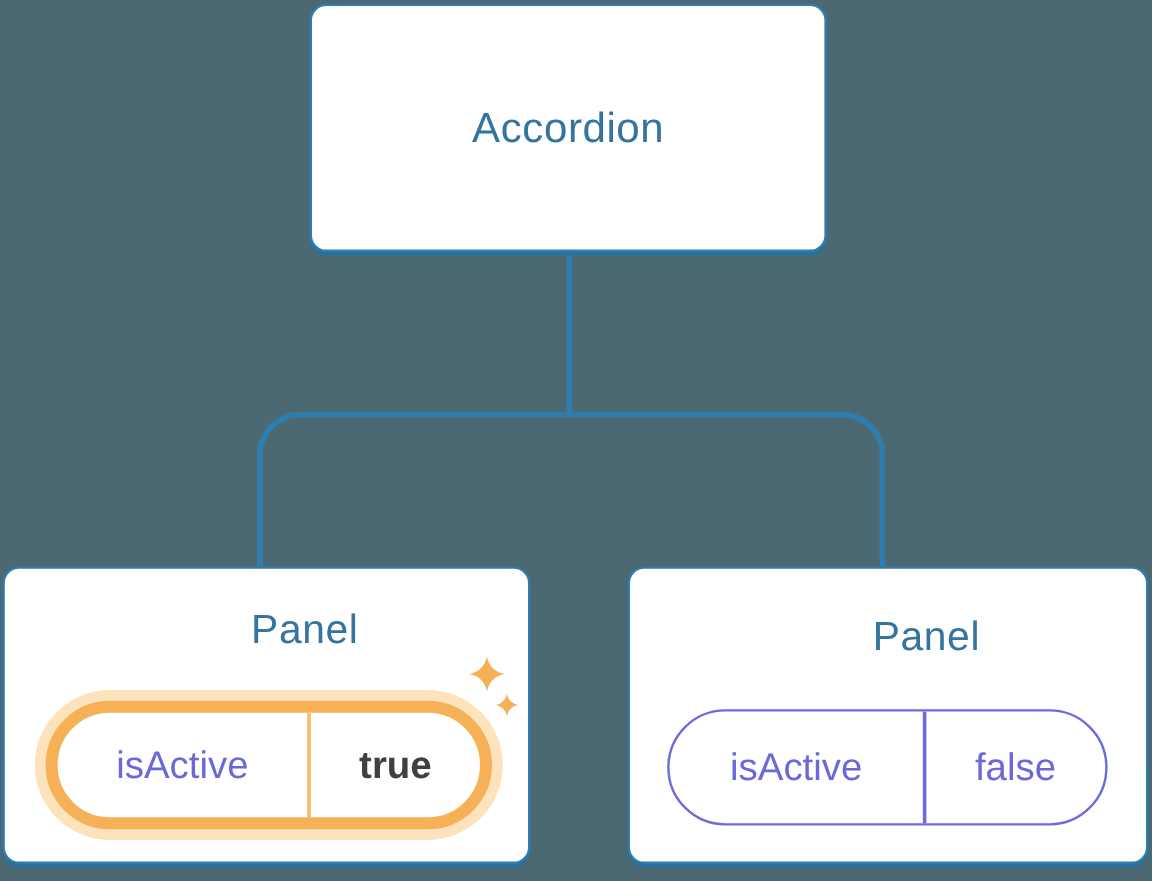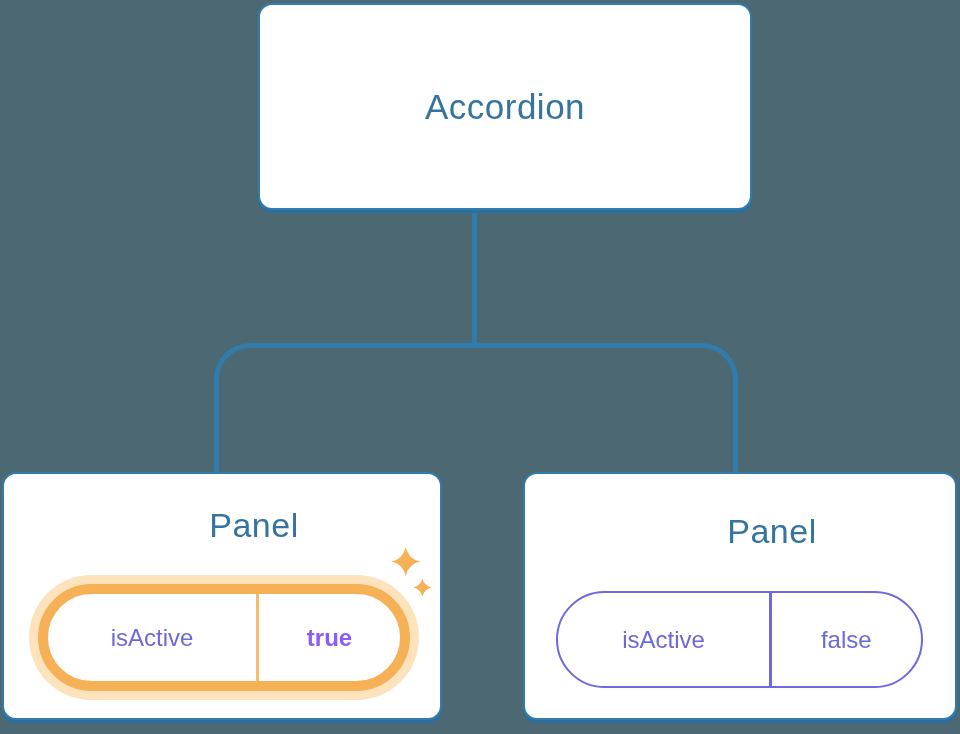--- a/index.html
+++ b/index.html
@@ -16,21 +16,21 @@
   
   .node{
     position:absolute;
     background:#ffffff;
     border:2.5px solid #2f7cad;
     border-radius:14px;
     box-shadow:0 3px 0 #2b6f9f;
     box-sizing:border-box;
   }
   .node-root{
-    left:258px;top:3px;width:494px;height:207px;
+    left:258px;top:3px;width:431px;height:207px;
     display:flex;align-items:center;justify-content:center;
   }
   .node-title{
     color:#35749e;
     font-size:35px;
     font-weight:500;
     letter-spacing:0.5px;
   }
   .panel-left{left:2px;top:472px;width:440px;height:248px;}
   .panel-right{left:523px;top:472px;width:434px;height:248px;}
@@ -77,30 +77,30 @@
     z-index:1;
   }
   .pill-inactive{
     left:556px;top:591px;width:367px;height:97px;
     border:2.5px solid #6c6ade;
     border-radius:52px;
     background:transparent;
   }
   .pill-cell{
     display:flex;align-items:center;justify-content:center;
-    font-size:24px;
+    font-size:32px;
     color:#6b69da;
   }
   .pill-active .cell-name{width:208px;}
   .pill-active .cell-value{flex:1;}
   .pill-inactive .cell-name{width:211px;}
   .pill-inactive .cell-value{flex:1;}
   .pill-divider{width:3px;background:#f5bc6b;}
   .pill-inactive .pill-divider{width:2.5px;background:#6c6ade;}
-  .value-bold{font-weight:700;color:#8b5cf6;}
+  .value-bold{font-weight:700;color:#404040;}
   
   .sparkles{
     position:absolute;
     left:391px;top:547px;width:42px;height:50px;
     z-index:2;
   }
 </style>
 </head>
 <body>
 

